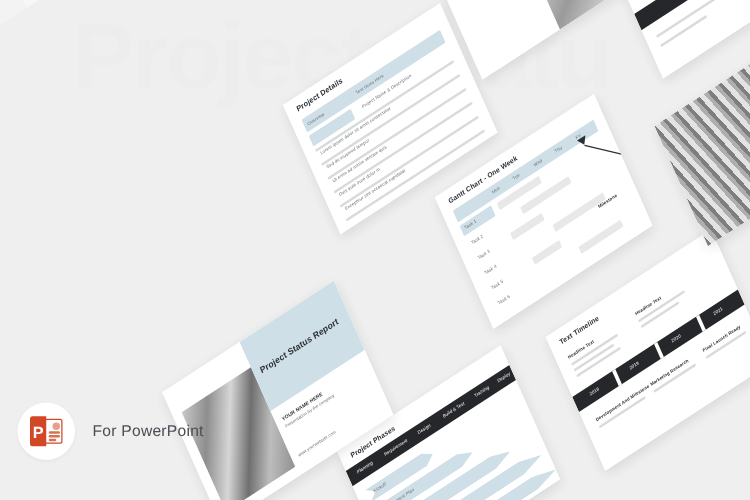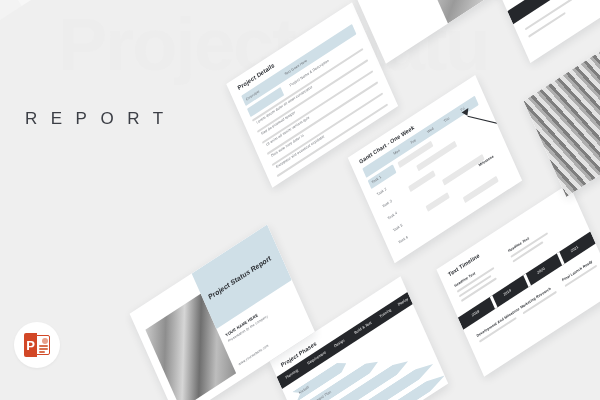--- a/index.html
+++ b/index.html
@@ -244,30 +244,30 @@
       <div class="bar lblue" style="left:74px;top:0;width:90px;height:60px;"></div>
       <div class="ttxt b" style="left:80px;top:26px;font-size:7px;">Project Status Report</div>
       <div class="ttxt b" style="left:80px;top:68px;font-size:4px;">YOUR NAME HERE</div>
       <div class="ttxt" style="left:80px;top:75px;font-size:3.4px;">Presentation by the company</div>
       <div class="ttxt" style="left:80px;top:100px;font-size:3.4px;">www.yourwebsite.com</div>
     </div>
 
   </div>
 
   <div class="titleblock">
-    <div class="subtitle">REPORT</div>
   </div>
 
   <div class="ppt-badge">
     <div class="ppt-circle">
       <div class="ppt-mark">
         <div class="ppt-p">P</div>
         <div class="ppt-doc">
           <i></i>
             <i></i>
             <i></i>
           <span class="ppt-pie"></span>
         </div>
       </div>
     </div>
+    <div class="ppt-label">For PowerPoint</div>
   </div>
 
 </div>
 
 </body></html>

